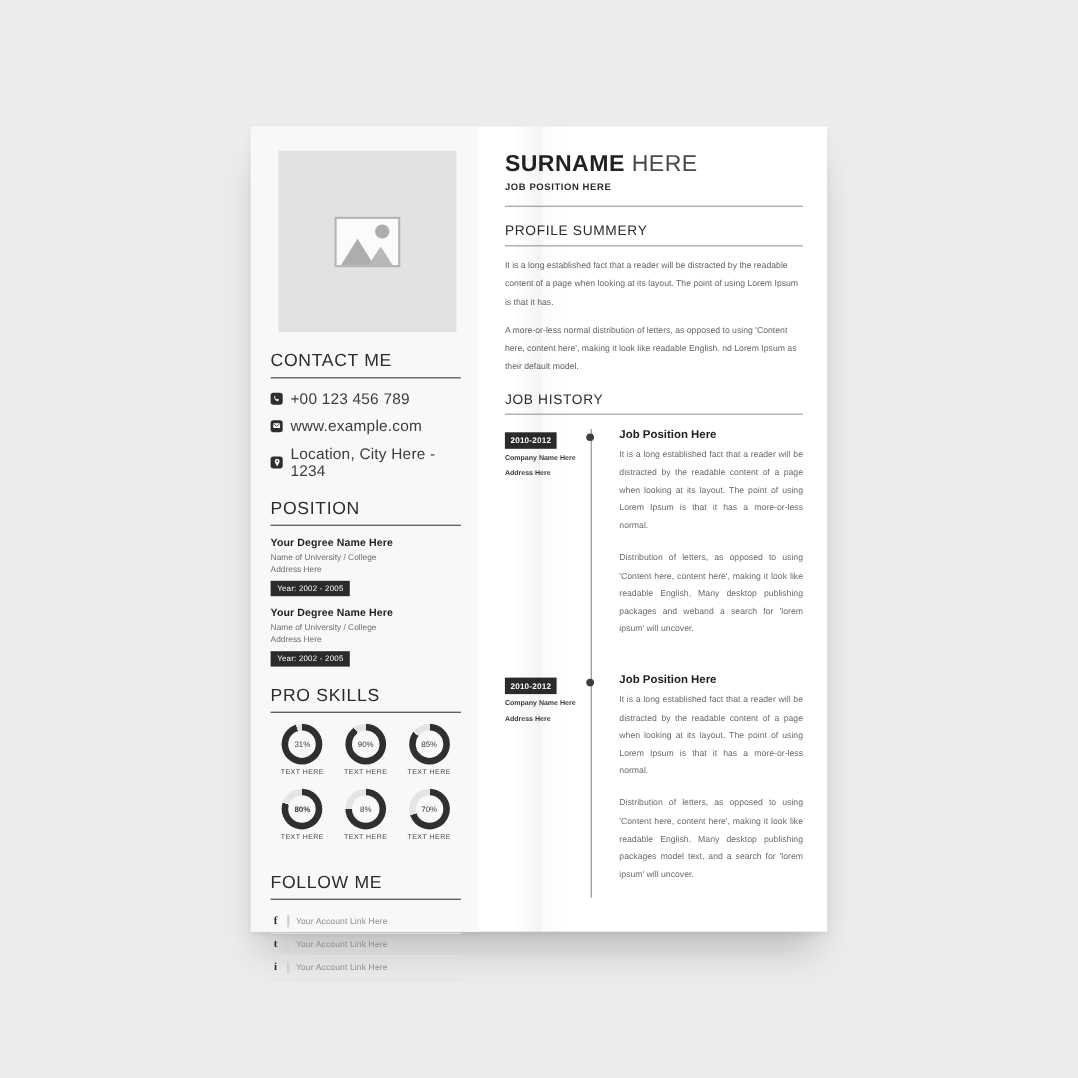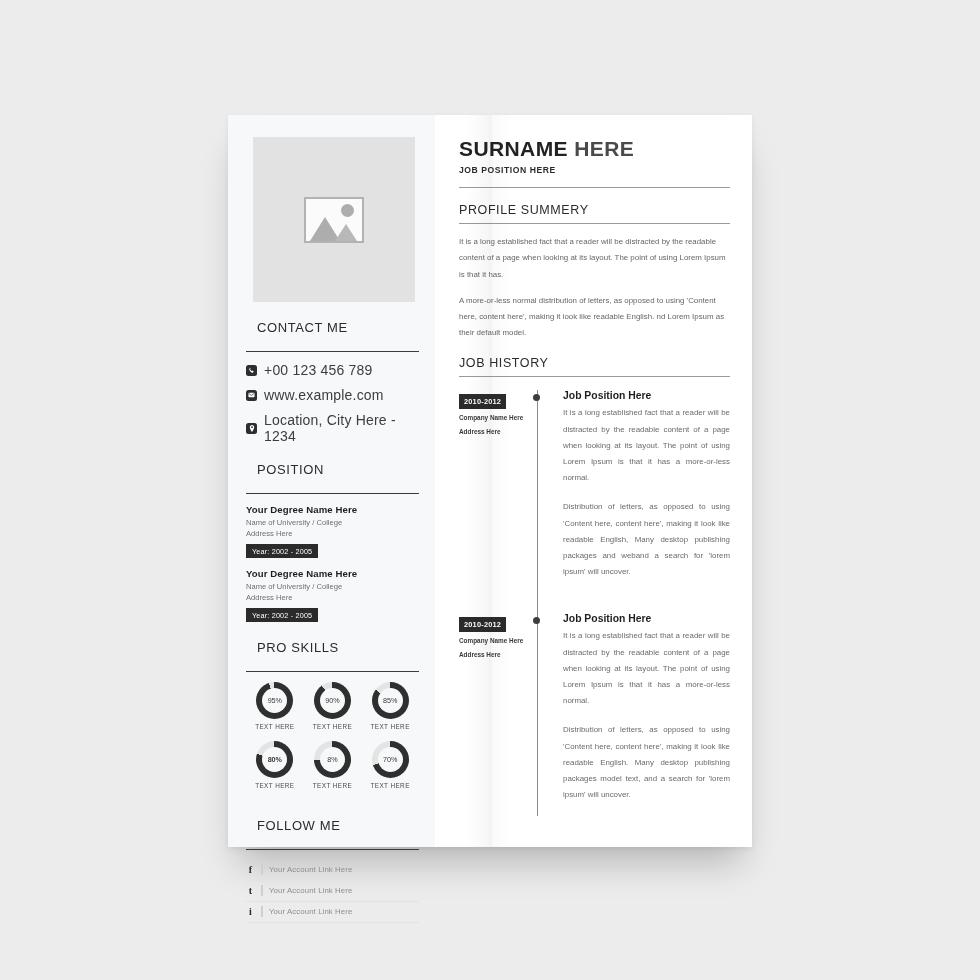--- a/index.html
+++ b/index.html
@@ -38,22 +38,22 @@
     width:162px;height:165px;background:#e2e2e2;
     display:flex;align-items:center;justify-content:center;
     margin:4px 0 0 7px;
   }
   .ph-icon{width:56px;height:42px;border:2px solid #b3b3b3;background:#fbfbfb;position:relative;overflow:hidden;}
   .ph-sun{position:absolute;right:8px;top:5px;width:13px;height:13px;border-radius:50%;background:#adadad;}
   .ph-m1{position:absolute;left:4px;bottom:0;width:0;height:0;border-left:15px solid transparent;border-right:15px solid transparent;border-bottom:24px solid #adadad;}
   .ph-m2{position:absolute;right:5px;bottom:0;width:0;height:0;border-left:11px solid transparent;border-right:11px solid transparent;border-bottom:17px solid #b8b8b8;}
 
   .sec-title{
-    font-size:13px;letter-spacing:.6px;color:#2b2b2b;
-    font-weight:400;margin:11px;padding-bottom:5px;
+    font-size:16px;letter-spacing:.6px;color:#2b2b2b;
+    font-weight:400;margin:0;padding-bottom:5px;
   }
   .sec-rule{border:0;border-top:1.6px solid #3a3a3a;margin:0 0 10px 0;}
   .sec-blk{margin-top:18px;}
 
   .contact-row{display:flex;align-items:center;gap:7px;margin-bottom:9px;}
   .cicon{
     width:11px;height:11px;border-radius:2.5px;background:#2e2e2e;
     display:flex;align-items:center;justify-content:center;
     color:#fff;font-size:7px;line-height:1;flex:0 0 auto;
   }
@@ -83,21 +83,21 @@
     padding:4px 0 5px 0;border-bottom:1px solid #e3e3e3;
   }
   .soc-ic{font-size:10px;color:#2b2b2b;font-weight:bold;width:9px;text-align:center;font-family:"Liberation Serif",serif;}
   .soc-bar{width:2px;height:11px;background:#cfcfcf;}
   .soc-txt{font-size:7.8px;color:#8e8e8e;letter-spacing:.1px;}
 
   
   .right{flex:1;padding:22px 22px 0 24px;box-sizing:border-box;position:relative;}
   .name{font-size:21px;letter-spacing:.4px;color:#222;margin:0;line-height:1.1;}
   .name b{font-weight:bold;}
-  .name i{font-style:normal;font-weight:700;color:#4a4a4a;}
+  .name i{font-style:normal;font-weight:400;color:#4a4a4a;}
   .job-pos{font-size:8.6px;font-weight:bold;letter-spacing:.55px;color:#2b2b2b;margin:5px 0 0 0;}
   .hr-top{border:0;border-top:1.3px solid #9a9a9a;margin:12px 0 0 0;}
 
   .rsec-title{font-size:12.5px;letter-spacing:.6px;color:#2b2b2b;margin:15px 0 6px 0;font-weight:400;}
   .rsec-rule{border:0;border-top:1.3px solid #9a9a9a;margin:0;}
 
   .para{font-size:7.9px;line-height:2.05;color:#666;margin:10px 0 0 0;}
 
   .timeline{position:relative;margin-top:13px;}
   .tl-line{position:absolute;left:78px;top:0;bottom:0;width:1.4px;background:#8b8b8b;}
@@ -177,21 +177,21 @@
           <span class="edu-year">Year: 2002 - 2005</span>
         </div>
       </div>
 
       <div class="sec-blk">
         <p class="sec-title">PRO SKILLS</p>
         <hr class="sec-rule">
         <div class="skills">
           <div class="skill">
             <div class="donut" style="background: conic-gradient(rgb(47, 47, 47) 0deg, rgb(47, 47, 47) 342deg, rgb(228, 228, 228) 342deg, rgb(228, 228, 228) 360deg);">
-              <span>95%</span>
+              <span>31%</span>
             </div>
             <div class="skill-lbl">TEXT HERE</div>
           </div>
           <div class="skill">
             <div class="donut" style="background: conic-gradient(rgb(47, 47, 47) 0deg, rgb(47, 47, 47) 324deg, rgb(228, 228, 228) 324deg, rgb(228, 228, 228) 360deg);">
               <span>90%</span>
             </div>
             <div class="skill-lbl">TEXT HERE</div>
           </div>
           <div class="skill">

